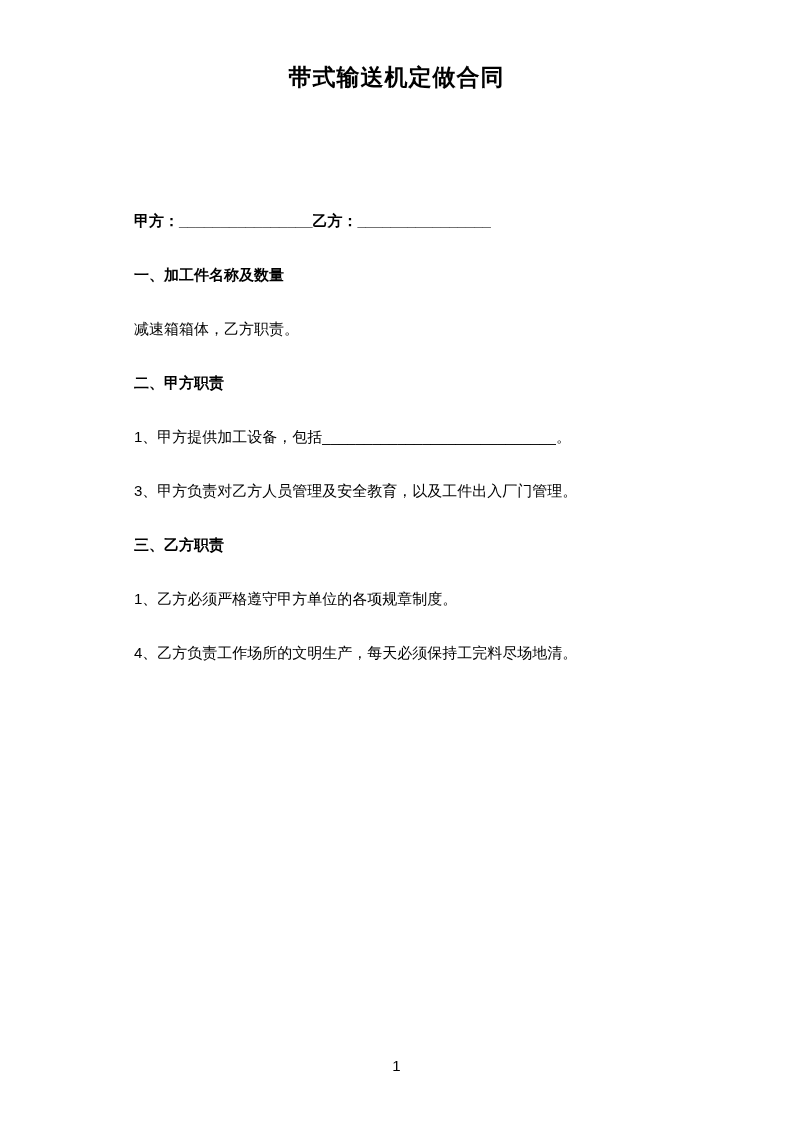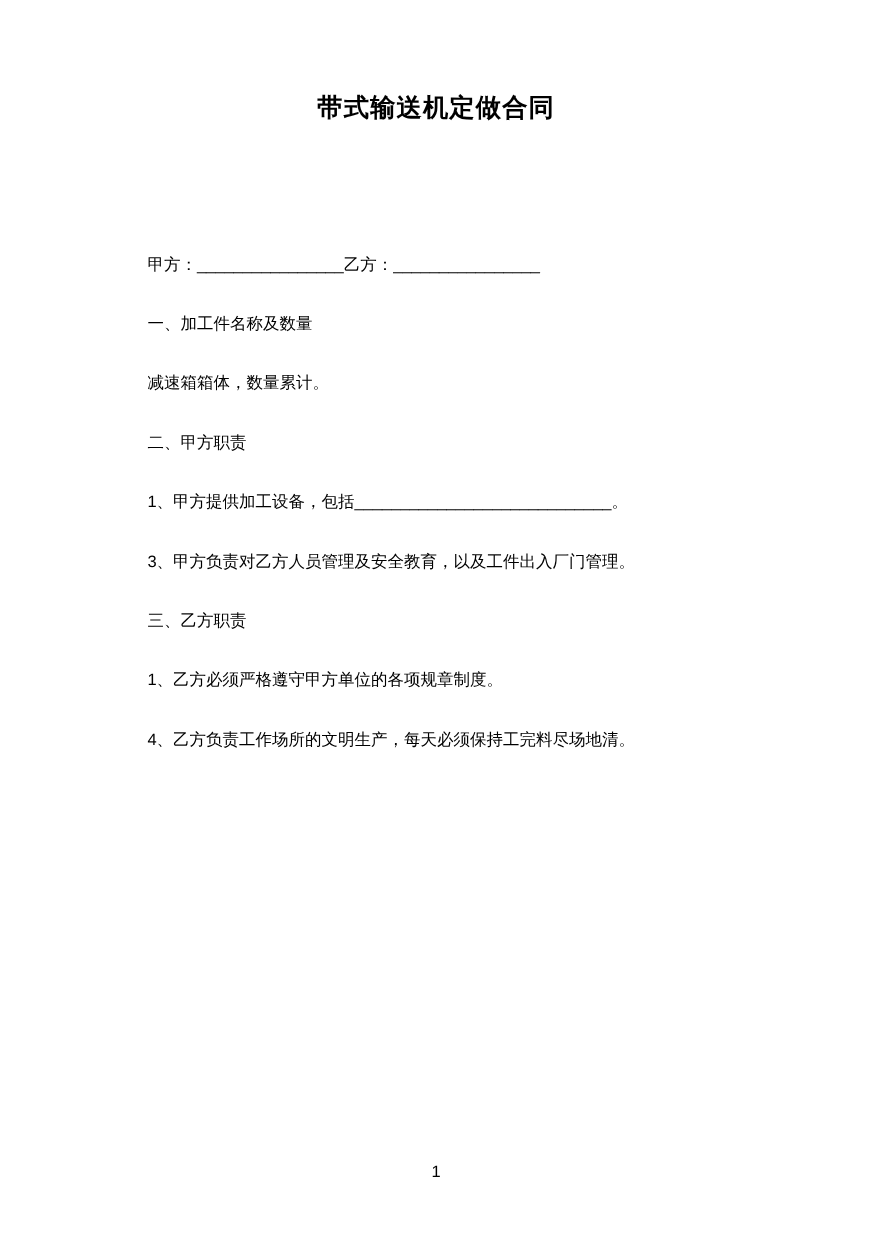--- a/index.html
+++ b/index.html
@@ -9,21 +9,21 @@
   }
   .page {
     position: relative;
     width: 793px;
     height: 1122px;
     margin: 0 auto;
     background: #ffffff;
     font-family: "Liberation Sans", "DejaVu Sans", sans-serif;
     color: #000000;
     box-sizing: border-box;
-    padding-top: 84px;
+    padding-top: 64px;
     overflow: hidden;
   }
   .doc-title {
     text-align: center;
     font-size: 23px;
     font-weight: bold;
     line-height: 26px;
     letter-spacing: 1px;
   }
   .content {
@@ -31,21 +31,21 @@
     font-size: 15px;
   }
   .para {
     margin: 0 0 33px 0;
     line-height: 21px;
     white-space: nowrap;
     font-weight: normal;
   }
   .para.heading,
   .para.party {
-    font-weight: normal;
+    font-weight: bold;
   }
   .page-number {
     position: absolute;
     bottom: 48px;
     left: 0;
     width: 100%;
     text-align: center;
     font-size: 15px;
     color: #000000;
   }
@@ -53,21 +53,21 @@
 </head>
 <body>
 
 <div class="page">
 
   <div class="doc-title">带式输送机定做合同</div>
 
   <div class="content">
     <p class="para party">甲方：________________乙方：________________</p>
     <p class="para heading">一、加工件名称及数量</p>
-    <p class="para">减速箱箱体，数量累计。</p>
+    <p class="para">减速箱箱体，乙方职责。</p>
     <p class="para heading">二、甲方职责</p>
     <p class="para">1、甲方提供加工设备，包括____________________________。</p>
     <p class="para">3、甲方负责对乙方人员管理及安全教育，以及工件出入厂门管理。</p>
     <p class="para heading">三、乙方职责</p>
     <p class="para">1、乙方必须严格遵守甲方单位的各项规章制度。</p>
     <p class="para">4、乙方负责工作场所的文明生产，每天必须保持工完料尽场地清。</p>
   </div>
 
   <div class="page-number">1</div>
 

